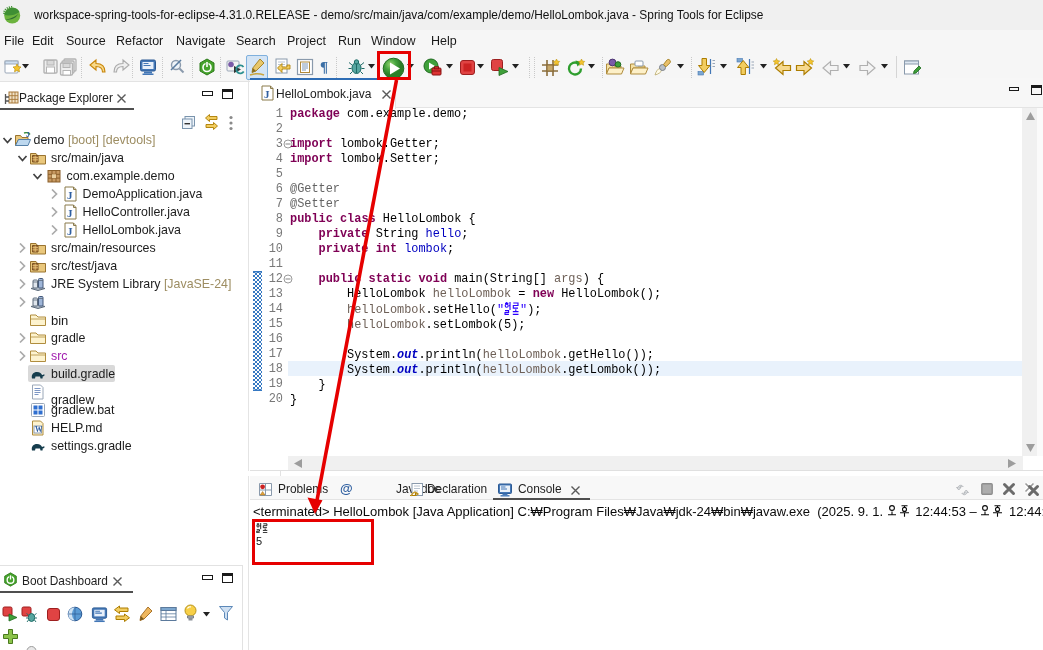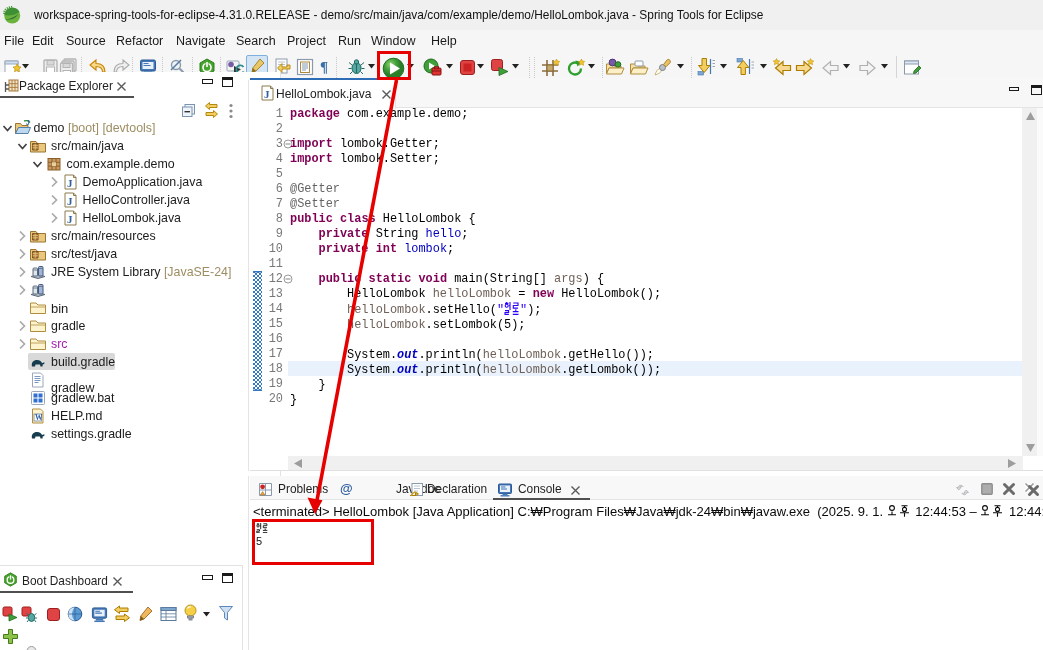--- a/index.html
+++ b/index.html
@@ -265,21 +265,21 @@
     </svg>
   <div class="ic" style="left:896px;top:3px;height:23px;border-left:1px solid #d5d5d5"></div>
 
   <svg class="ic" style="left:903px;top:5px" width="19" height="19" viewBox="0 0 19 19">
     <rect x="1.5" y="3" width="14" height="13" fill="#fff" stroke="#8a9aac"></rect>
     <rect x="1.5" y="3" width="14" height="3" fill="#dfe8f2" stroke="#8a9aac"></rect>
     <path d="M11 13 L16 8 L18 10 L13 15 L10.5 15.5 Z" fill="#3fa03a" stroke="#1f6b1f" stroke-width=".8"></path>
   </svg>
 </div>
 
-<div id="pkgx" class="abs" style="left:0;top:72px;width:281px;height:479px;background:#ffffff;border-right:1px solid #e2e2e2;">
+<div id="pkgx" class="abs" style="left:0;top:84px;width:281px;height:479px;background:#ffffff;border-right:1px solid #e2e2e2;">
   <svg style="width:0;height:0;position:absolute">
     <defs>
       <g id="chevO">
           <polyline points="1.5,3 5.5,7.5 9.5,3" fill="none" stroke="#424242" stroke-width="1.7"></polyline>
         </g>
       <g id="chevC">
           <polyline points="3,0.5 7.5,5 3,9.5" fill="none" stroke="#ababab" stroke-width="1.7"></polyline>
         </g>
       <g id="jfile">
         <path d="M2 1 L10.5 1 L13 3.5 L13 15 L2 15 Z" fill="#fff" stroke="#8a7a4a"></path>

